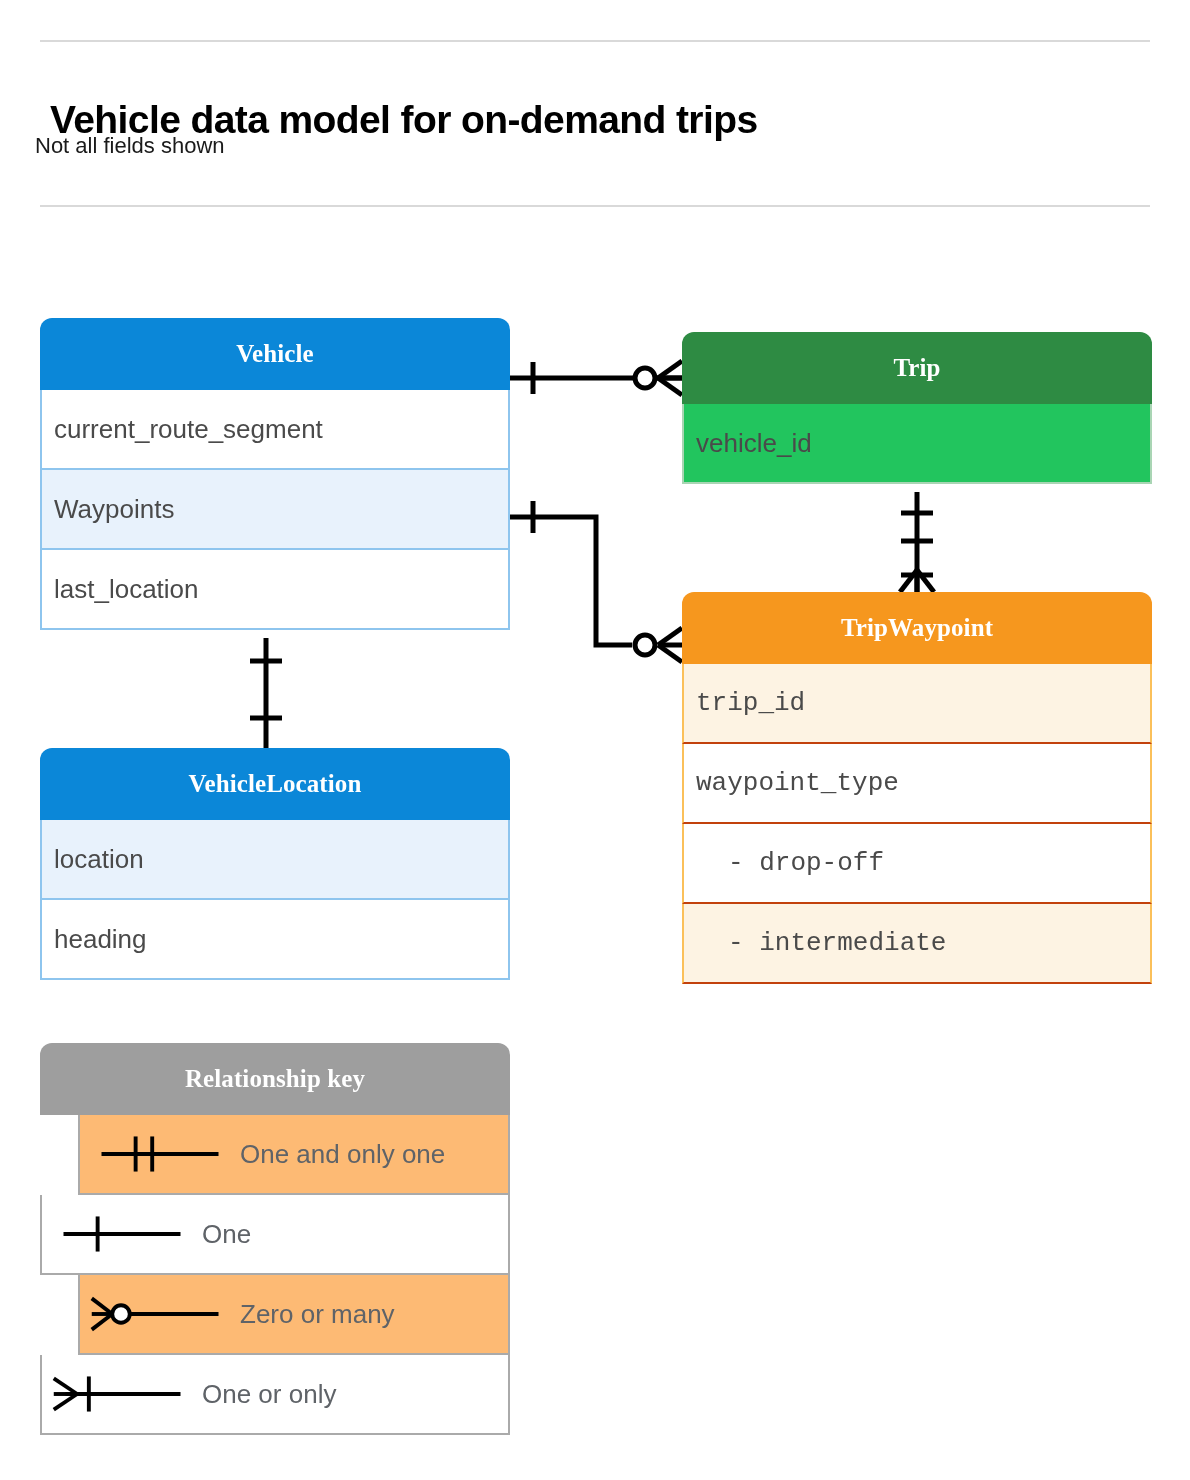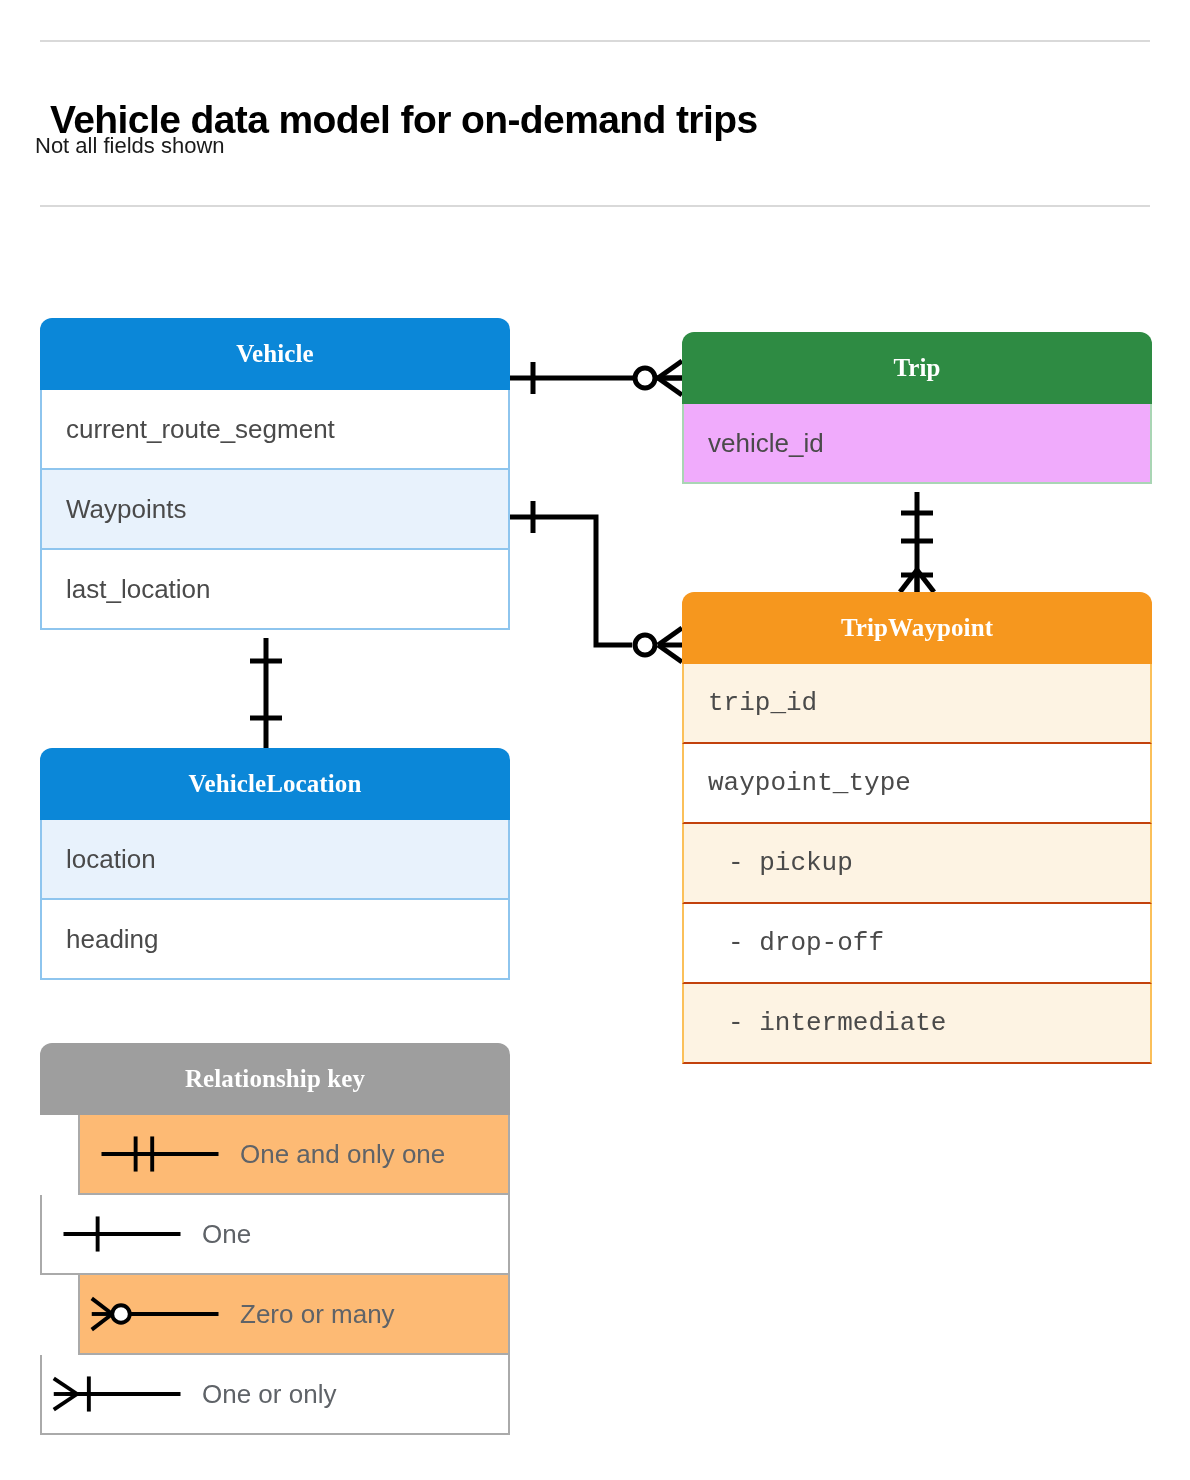--- a/index.html
+++ b/index.html
@@ -62,21 +62,21 @@
     align-items: center;
     justify-content: center;
     letter-spacing: 0.1px;
     font-family: Liberation Serif, serif;
   }
   .entity .ent-row {
     box-sizing: border-box;
     height: 80px;
     display: flex;
     align-items: center;
-    padding-left: 24px;
+    padding-left: 12px;
     font-size: 26px;
     color: #4a4a4a;
   }
   .entity .ent-row.indented { padding-left: 44px; }
 
   
   .entity.blue .ent-header { background: #0b87d8; }
   .entity.blue .ent-row {
     border-left: 2px solid #8ec5ee;
     border-right: 2px solid #8ec5ee;
@@ -86,21 +86,21 @@
   .entity.blue .ent-row.alt { background: #e8f2fc; }
 
   
   .entity.green .ent-header { background: #2e8b43; }
   .entity.green .ent-row {
     border-left: 2px solid #a9d5b4;
     border-right: 2px solid #a9d5b4;
     border-bottom: 2px solid #a9d5b4;
     background: #ffffff;
   }
-  .entity.green .ent-row.alt { background: #f0abfc; }
+  .entity.green .ent-row.alt { background: #22c55e; }
 
   
   .entity.orange .ent-header { background: #f6971e; }
   .entity.orange .ent-row {
     border-left: 2px solid #fbc05a;
     border-right: 2px solid #fbc05a;
     border-bottom: 2px solid #c2410c;
     background: #ffffff;
     font-family: Liberation Mono, monospace;
   }
@@ -203,21 +203,20 @@
 
 <div class="entity green" id="trip">
   <div class="ent-header">Trip</div>
   <div class="ent-row alt">vehicle_id</div>
 </div>
 
 <div class="entity orange" id="tripwaypoint">
   <div class="ent-header">TripWaypoint</div>
   <div class="ent-row alt">trip_id</div>
   <div class="ent-row">waypoint_type</div>
-  <div class="ent-row alt indented">- pickup</div>
   <div class="ent-row indented">- drop-off</div>
   <div class="ent-row alt indented">- intermediate</div>
 </div>
 
 <div class="entity gray" id="legend">
   <div class="ent-header">Relationship key</div>
 
   <div class="ent-row alt">
     <svg class="legend-sym" viewBox="0 0 160 80">
       <g stroke="#000000" stroke-width="4" fill="none">

